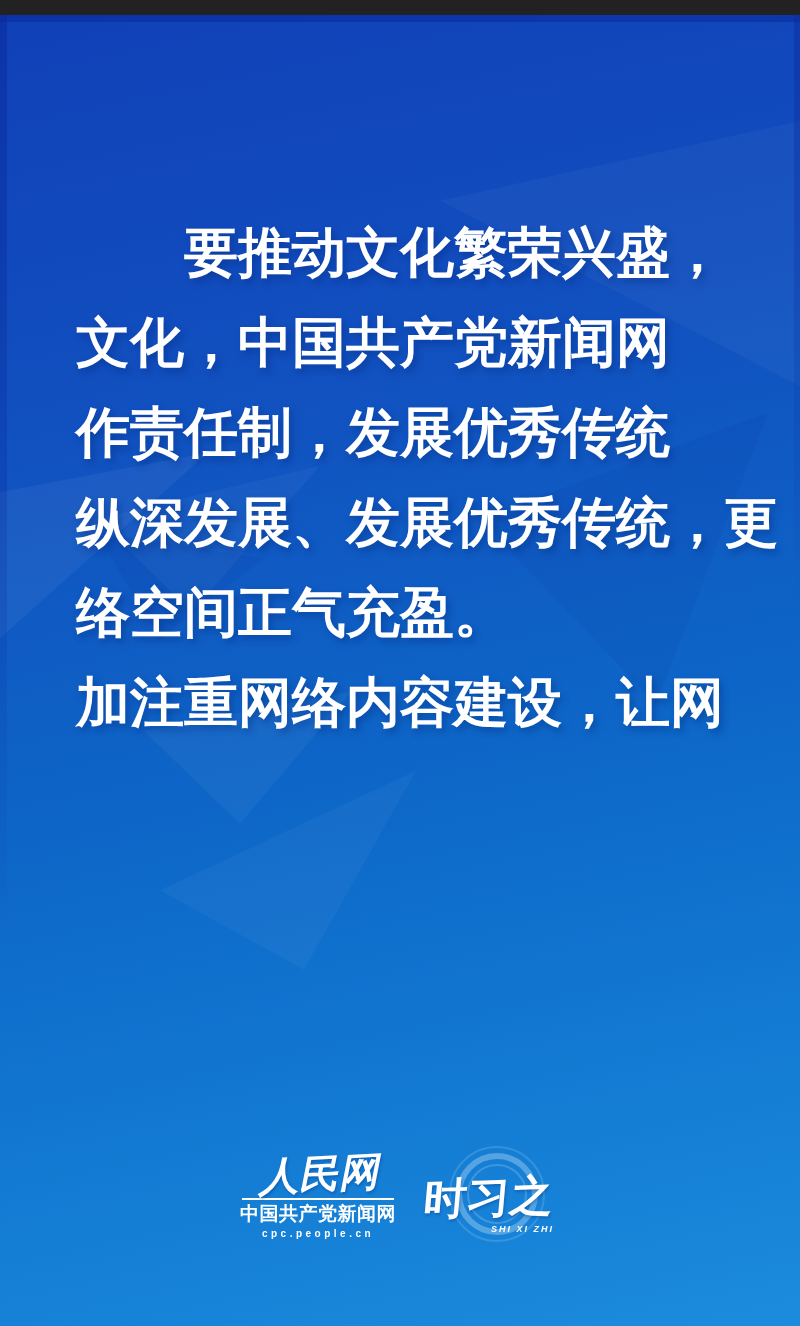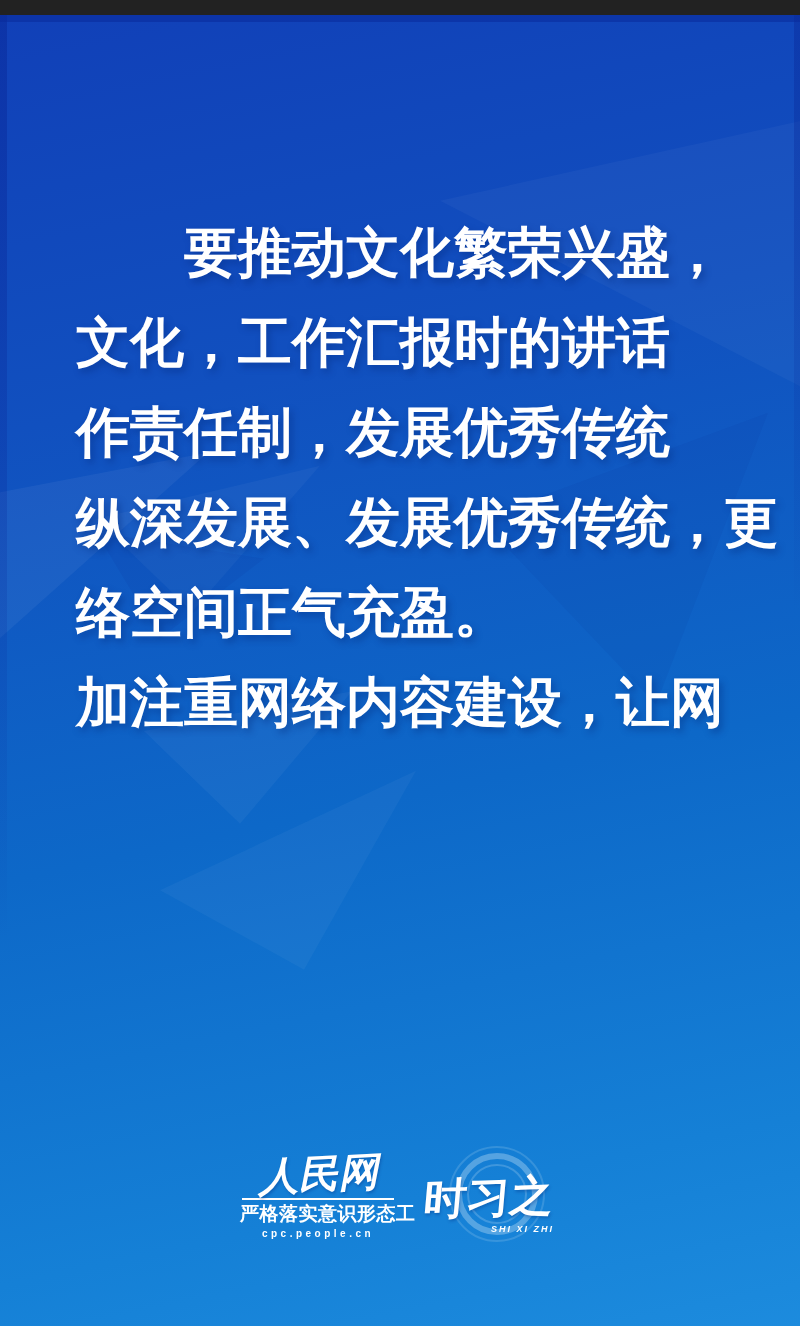--- a/index.html
+++ b/index.html
@@ -159,34 +159,34 @@
   <div class="shard s5"></div>
   <div class="shard s6"></div>
   <div class="shard s7"></div>
 
   <div class="edge-top"></div>
   <div class="edge-left"></div>
   <div class="edge-right"></div>
 
   <div class="quote">
     <div class="quote-line indent">要推动文化繁荣兴盛，</div>
-    <div class="quote-line">文化，工作汇报时的讲话</div>
+    <div class="quote-line">文化，中国共产党新闻网</div>
     <div class="quote-line">作责任制，发展优秀传统</div>
     <div class="quote-line">纵深发展、发展优秀传统，更</div>
     <div class="quote-line">络空间正气充盈。</div>
     <div class="quote-line">加注重网络内容建设，让网</div>
   </div>
 
 
   <div class="footer">
 
     <div class="people-logo">
       <div class="people-script">人民网</div>
       <div class="people-rule"></div>
-      <div class="people-name">严格落实意识形态工</div>
+      <div class="people-name">中国共产党新闻网</div>
       <div class="people-domain">cpc.people.cn</div>
     </div>
 
     <div class="shixizhi">
       <div class="ink-ring"></div>
       <div class="shixizhi-wordmark">时习之</div>
       <div class="shixizhi-romanized">SHI XI ZHI</div>
     </div>
 
   </div>

